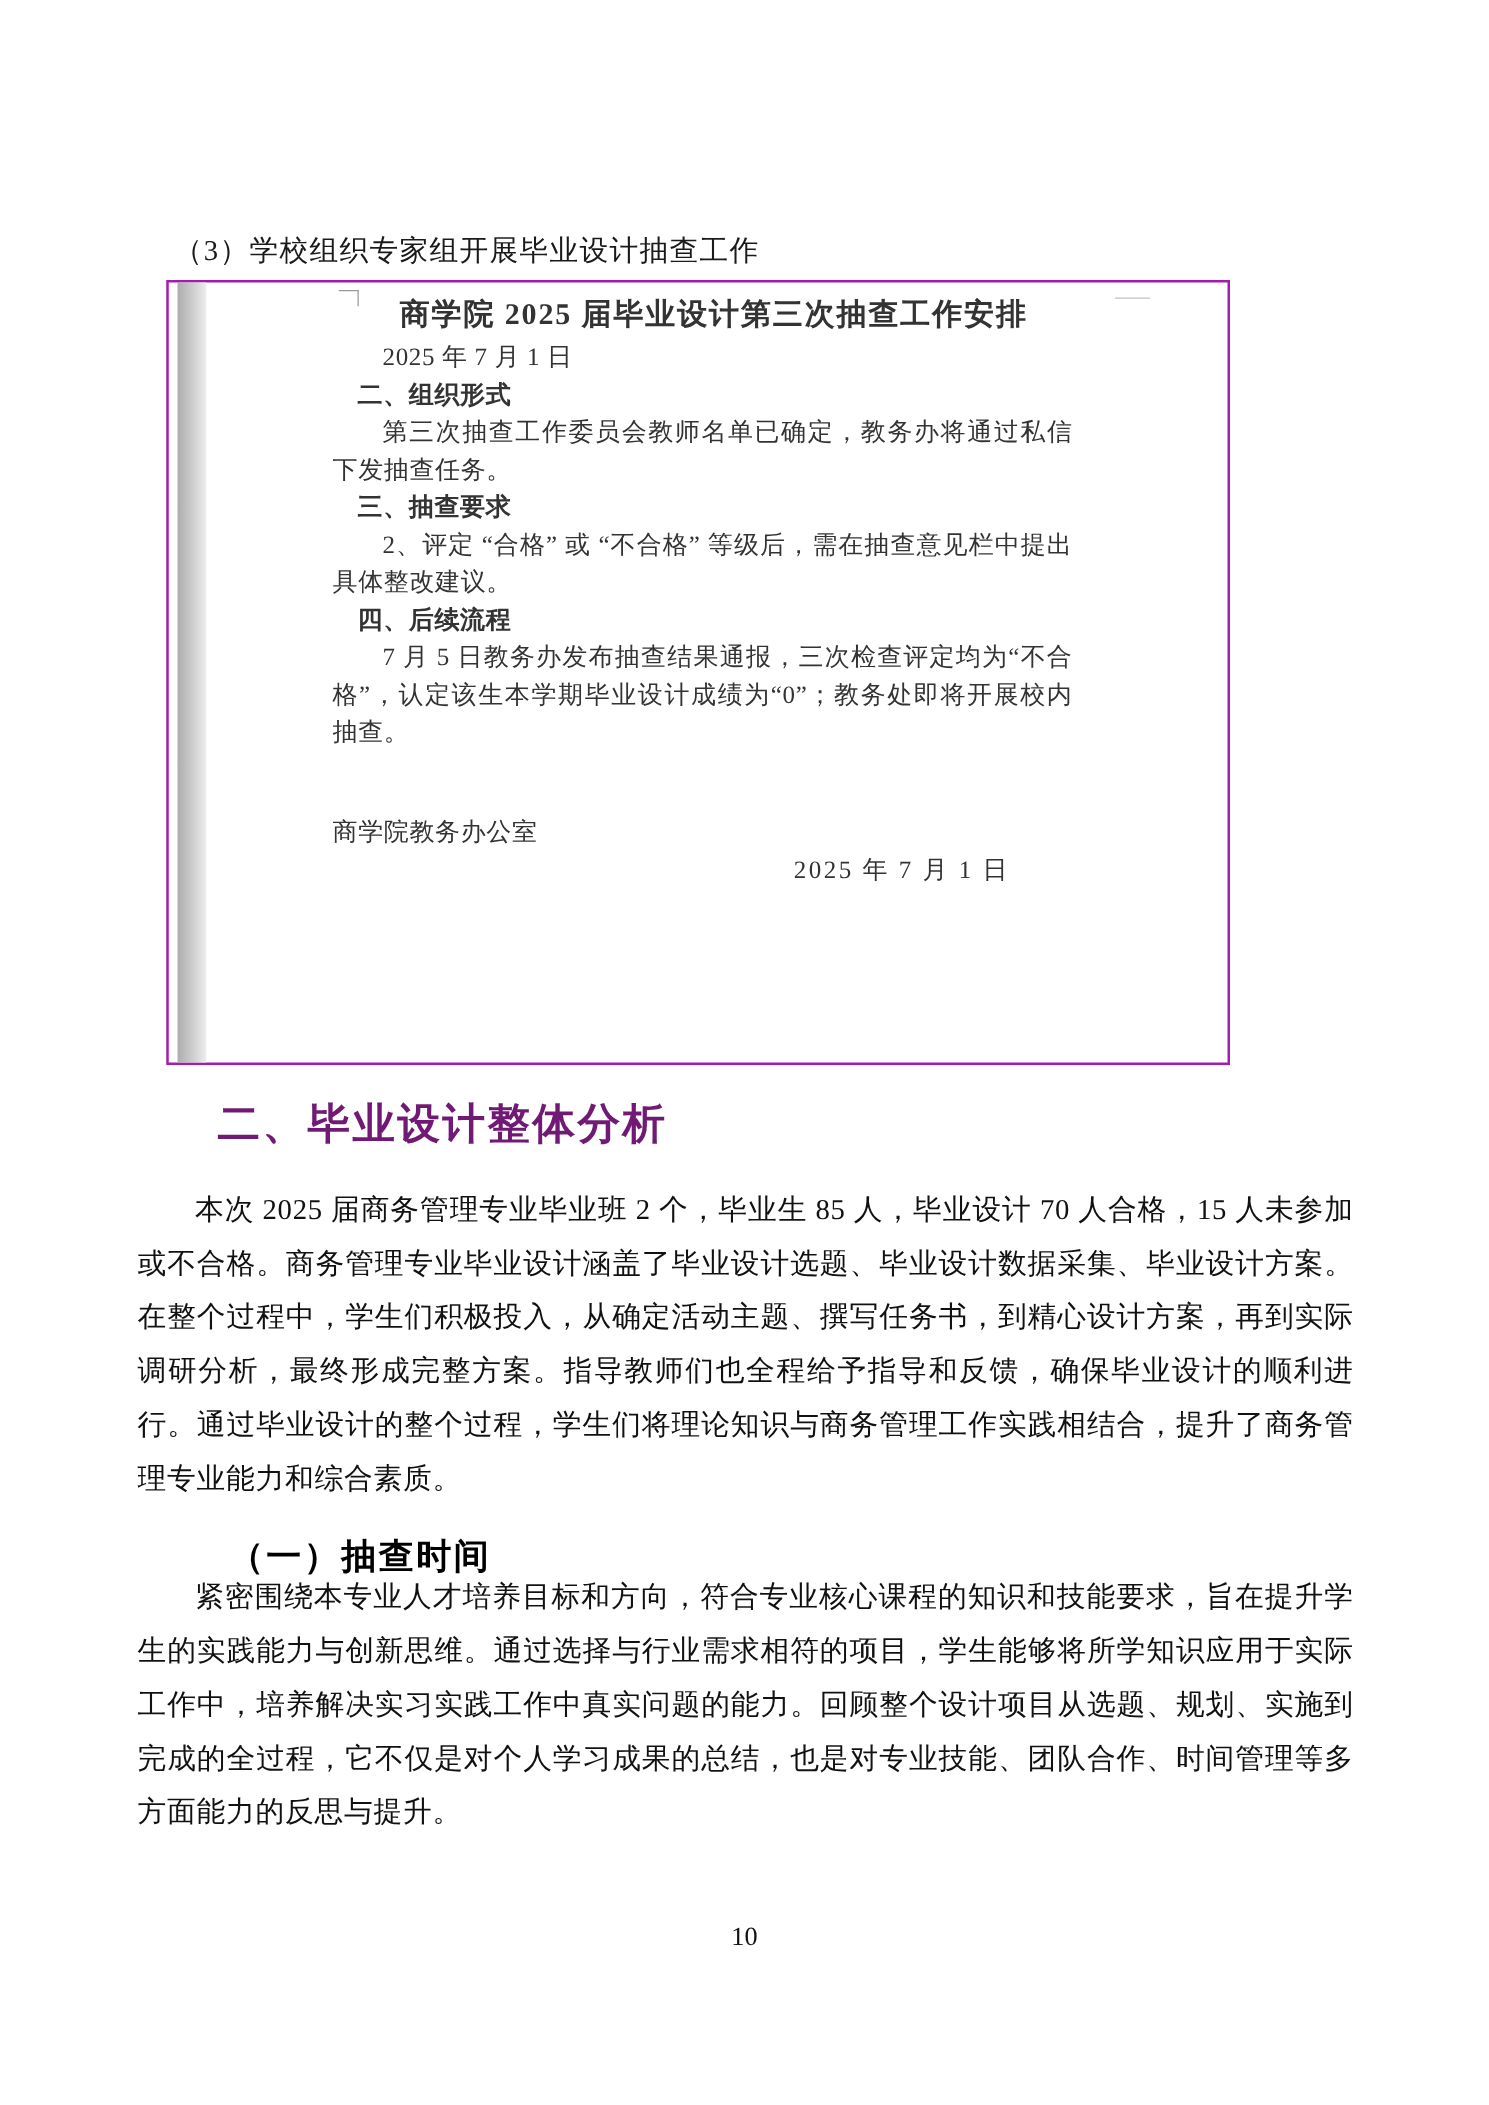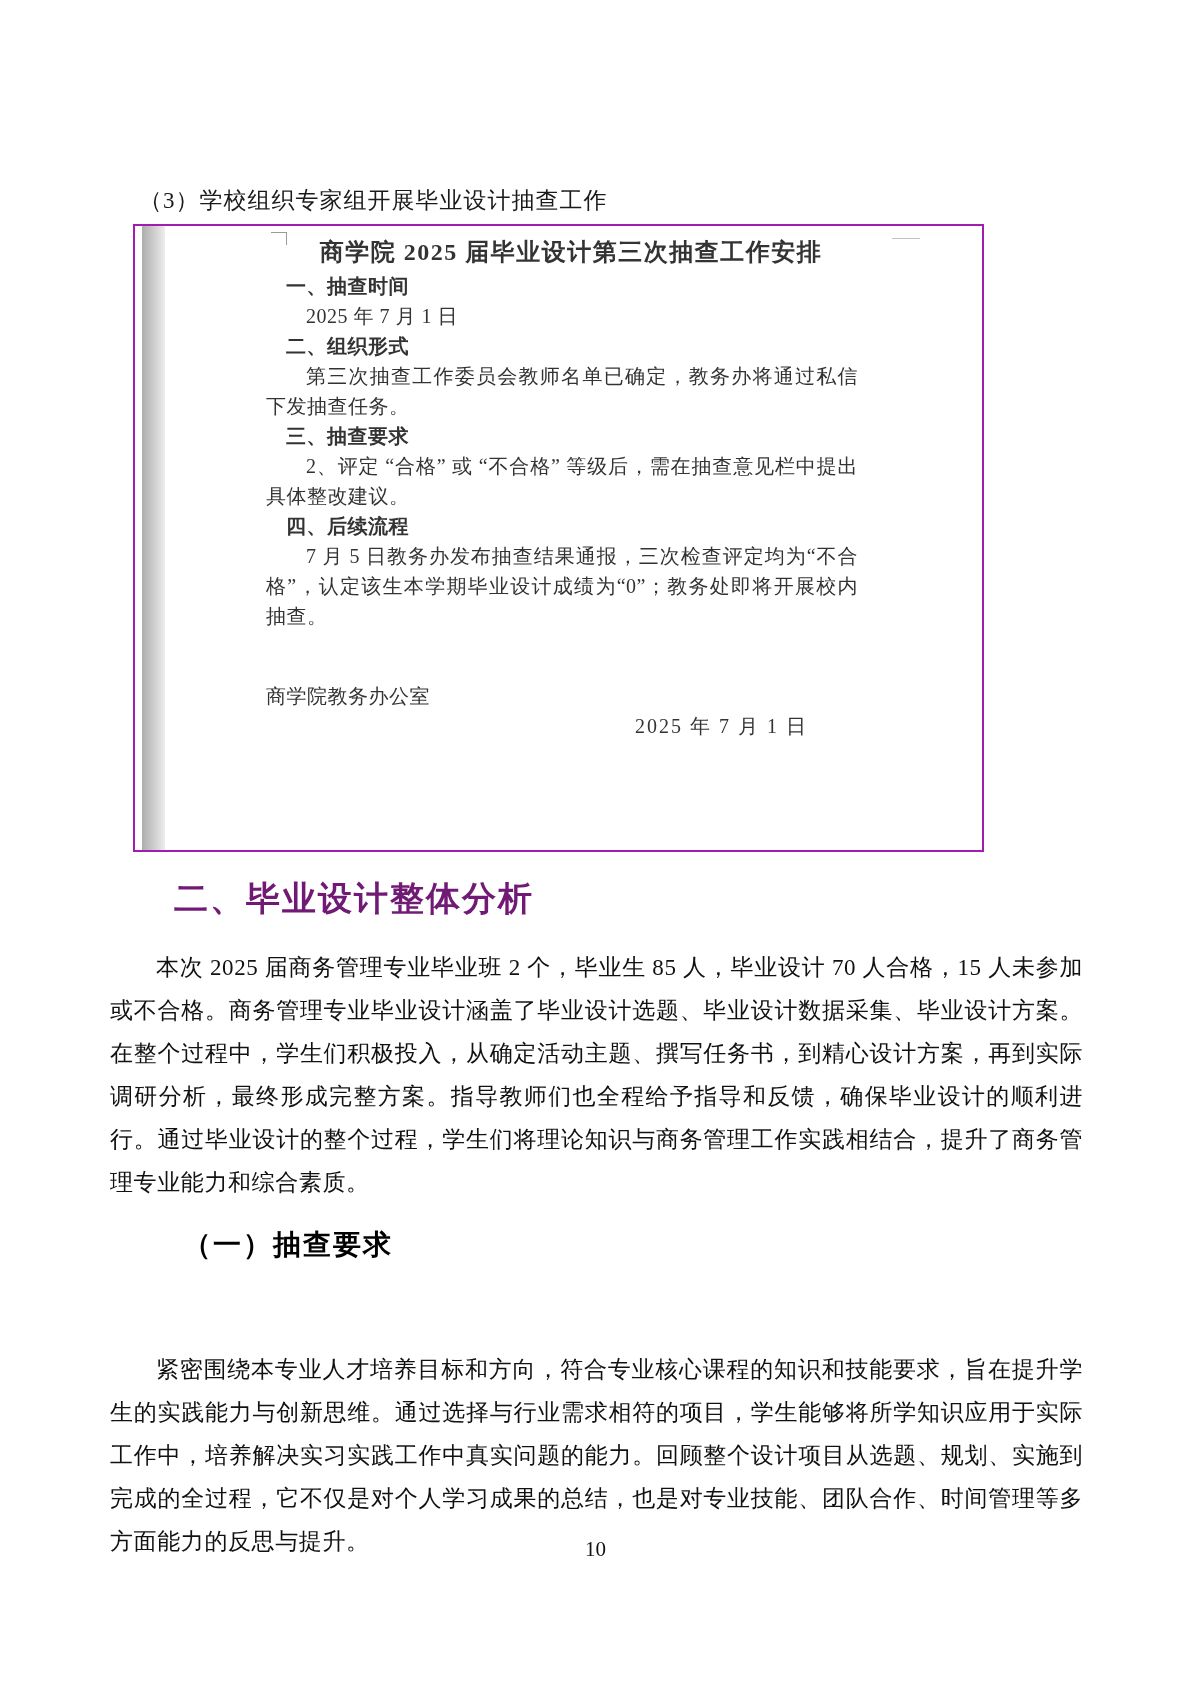--- a/index.html
+++ b/index.html
@@ -65,61 +65,60 @@
     text-align:justify;text-justify:inter-ideograph;
     text-indent:2em;letter-spacing:0.6px;
     color:#111111;
   }
   .p1{top:946px;}
   .process-h{
     position:absolute;left:183px;top:1226px;margin:0;
     font-size:28px;font-weight:700;letter-spacing:2px;
     color:#000000;
   }
-  .p2{top:1348px;}
+  .p2{top:1256px;}
   .pageno{
     position:absolute;left:0;top:1537px;width:100%;
     text-align:center;font-size:21px;color:#111111;
   }
 </style>
 </head>
 <body>
 
 <div class="page">
 
   <div class="caption">（3）学校组织专家组开展毕业设计抽查工作</div>
 
   <div class="notice">
     <div class="notice-edge"></div>
     <div class="crop-mark"></div>
     <div class="top-dash"></div>
 
     <div class="notice-content">
       <div class="n-title">商学院 2025 届毕业设计第三次抽查工作安排</div>
 
-      <div class="n-h">一、抽查时间</div>
       <div class="n-p">2025 年 7 月 1 日</div>
 
       <div class="n-h">二、组织形式</div>
       <div class="n-p">第三次抽查工作委员会教师名单已确定，教务办将通过私信下发抽查任务。</div>
 
       <div class="n-h">三、抽查要求</div>
       <div class="n-p">2、评定 “合格” 或 “不合格” 等级后，需在抽查意见栏中提出具体整改建议。</div>
 
       <div class="n-h">四、后续流程</div>
       <div class="n-p">7 月 5 日教务办发布抽查结果通报，三次检查评定均为“不合格”，认定该生本学期毕业设计成绩为“0”；教务处即将开展校内抽查。</div>
 
       <div class="n-sig">商学院教务办公室</div>
       <div class="n-sig-date">2025 年 7 月 1 日</div>
     </div>
   </div>
 
   <h2 class="analysis-h">二、毕业设计整体分析</h2>
 
   <p class="body-p p1">本次 2025 届商务管理专业毕业班 2 个，毕业生 85 人，毕业设计 70 人合格，15 人未参加或不合格。商务管理专业毕业设计涵盖了毕业设计选题、毕业设计数据采集、毕业设计方案。在整个过程中，学生们积极投入，从确定活动主题、撰写任务书，到精心设计方案，再到实际调研分析，最终形成完整方案。指导教师们也全程给予指导和反馈，确保毕业设计的顺利进行。通过毕业设计的整个过程，学生们将理论知识与商务管理工作实践相结合，提升了商务管理专业能力和综合素质。</p>
 
-  <h3 class="process-h">（一）抽查要求</h3>
+  <h3 class="process-h">（一）抽查时间</h3>
 
   <p class="body-p p2">紧密围绕本专业人才培养目标和方向，符合专业核心课程的知识和技能要求，旨在提升学生的实践能力与创新思维。通过选择与行业需求相符的项目，学生能够将所学知识应用于实际工作中，培养解决实习实践工作中真实问题的能力。回顾整个设计项目从选题、规划、实施到完成的全过程，它不仅是对个人学习成果的总结，也是对专业技能、团队合作、时间管理等多方面能力的反思与提升。</p>
 
   <div class="pageno">10</div>
 
 </div>
 
 </body></html>

